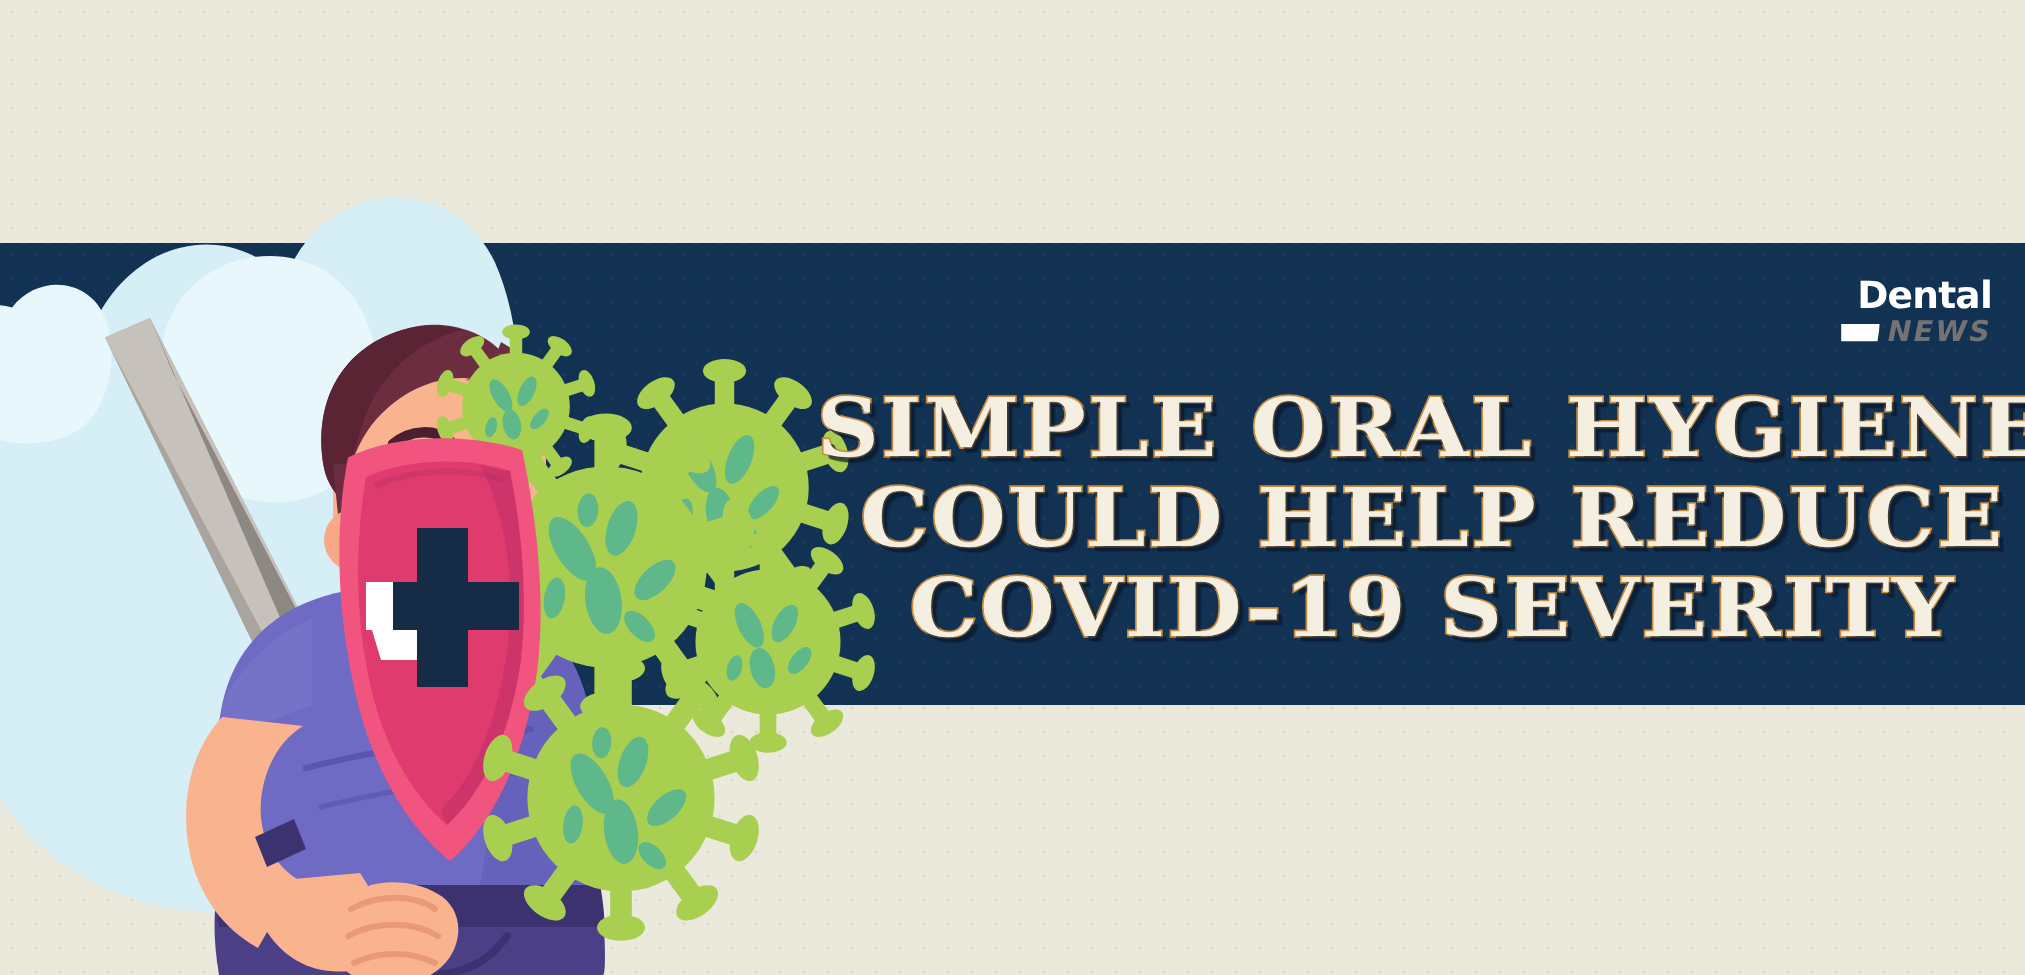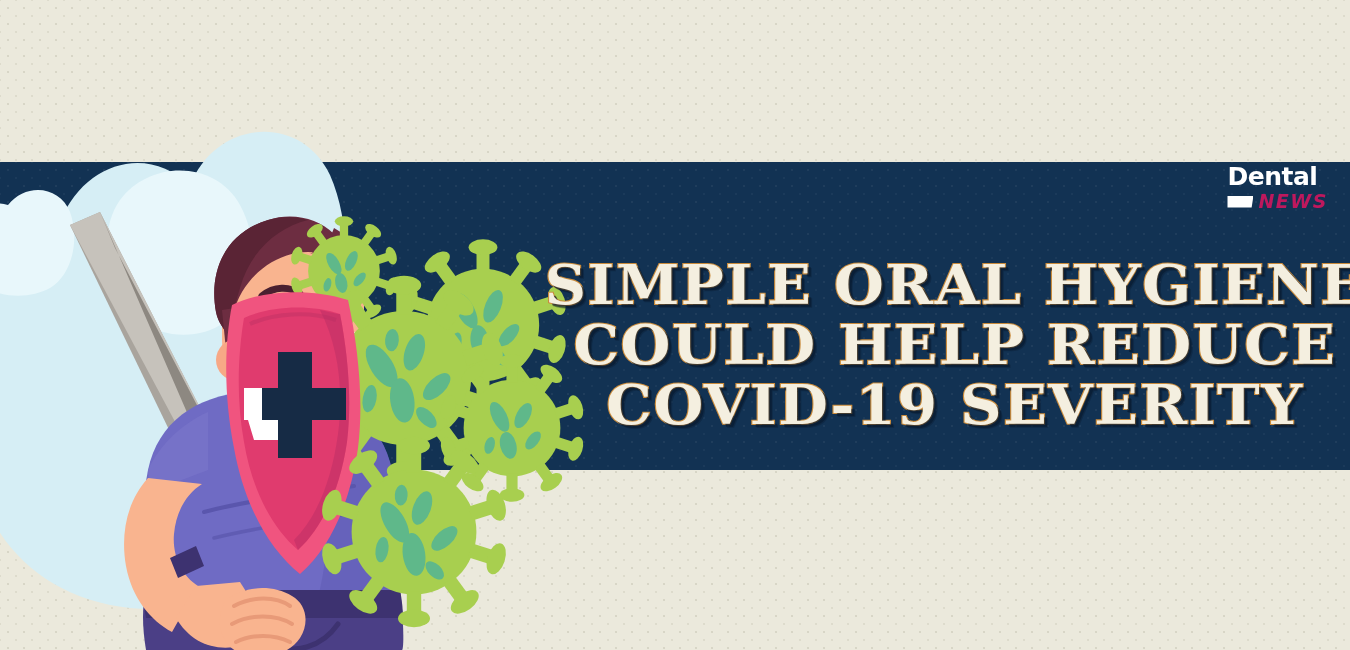--- a/index.html
+++ b/index.html
@@ -76,23 +76,23 @@
     white-space: nowrap;
     margin: 0 0 6px 0;
     transform: scaleX(1.06);
   }
   .headline-line:last-child { margin-bottom: 0; }
 
   
   #logo {
     position: absolute;
     right: 22px;
-    top: 164px;
+    top: 184px;
     z-index: 45;
-    text-align: left;
+    text-align: right;
     line-height: 1;
   }
   #logo-dental {
     font-family: "DejaVu Sans", "Liberation Sans", sans-serif;
     font-weight: bold;
     font-size: 25px;
     color: #ffffff;
     letter-spacing: -0.5px;
     display: block;
   }
@@ -106,21 +106,21 @@
   #logo-mark {
     width: 26px;
     height: 12px;
     background: #ffffff;
     clip-path: polygon(0 0, 100% 0, 93% 100%, 0 100%);
   }
   #logo-news {
     font-family: "DejaVu Sans", "Liberation Sans", sans-serif;
     font-weight: bold;
     font-size: 19px;
-    color: #be185d;
+    color: #737373;
     letter-spacing: 1.5px;
     font-style: italic;
   }
 
   
   #illustration {
     position: absolute;
     left: 0;
     top: 0;
     width: 640px;

